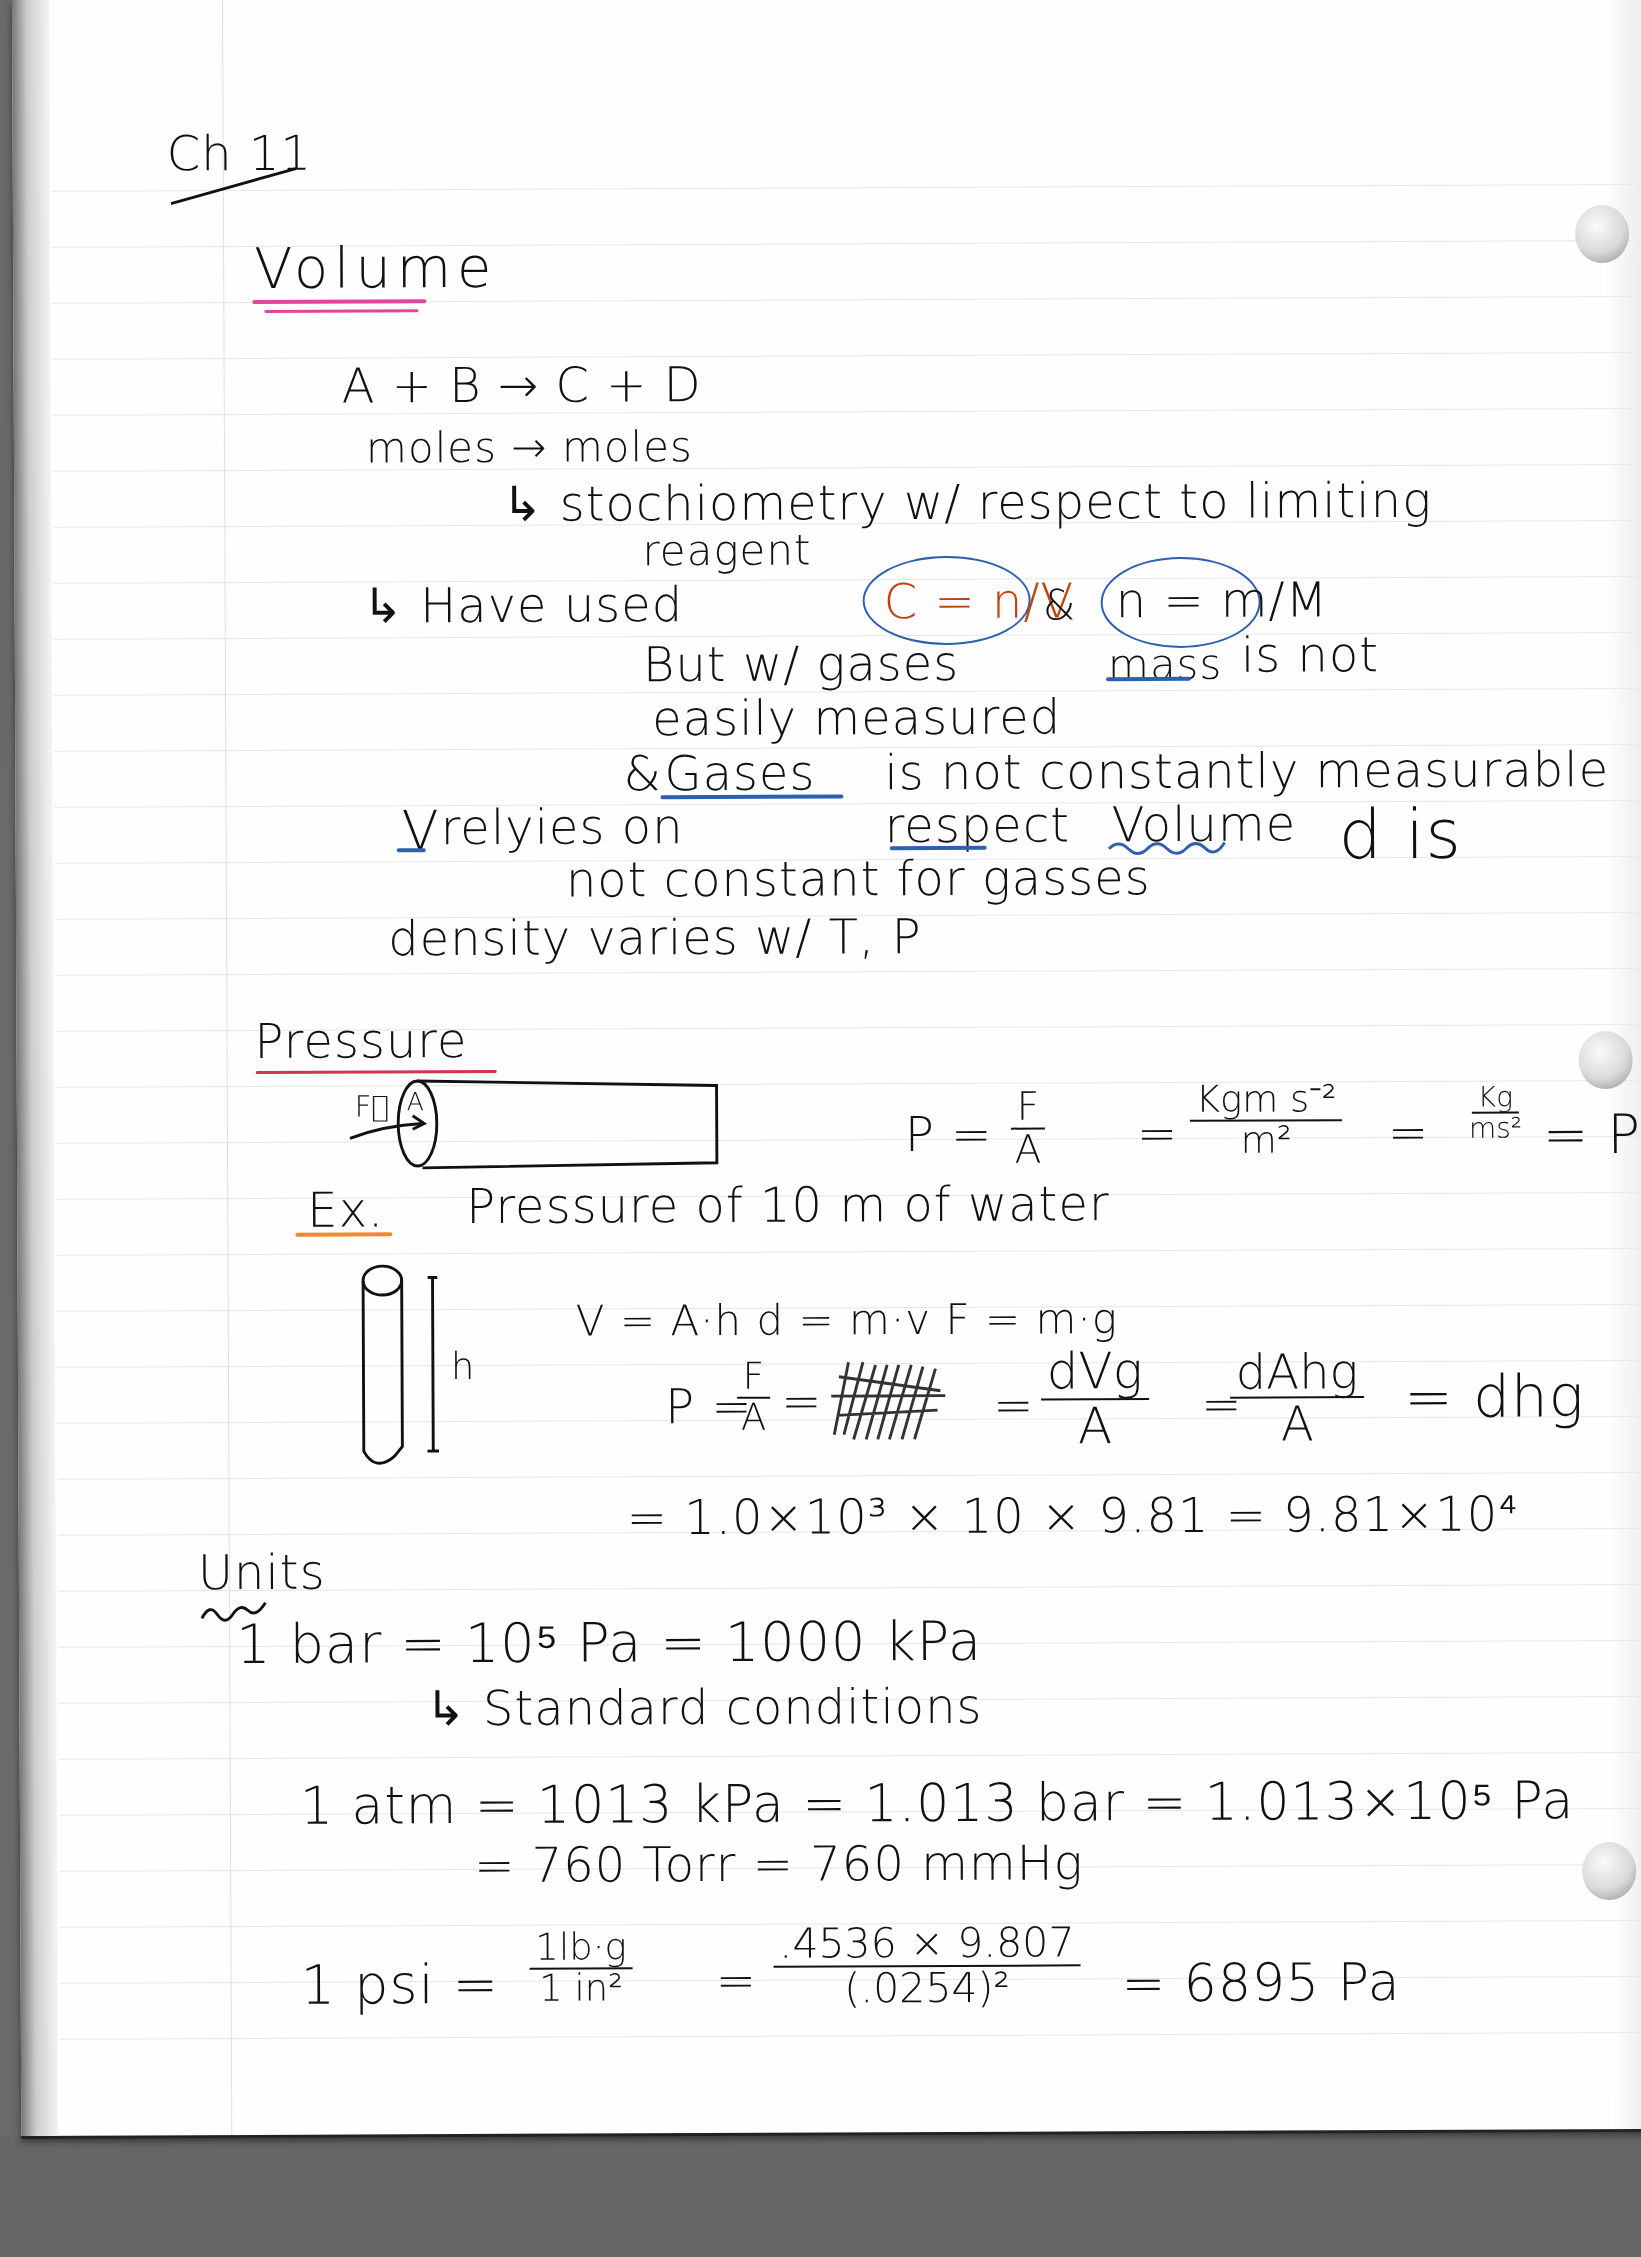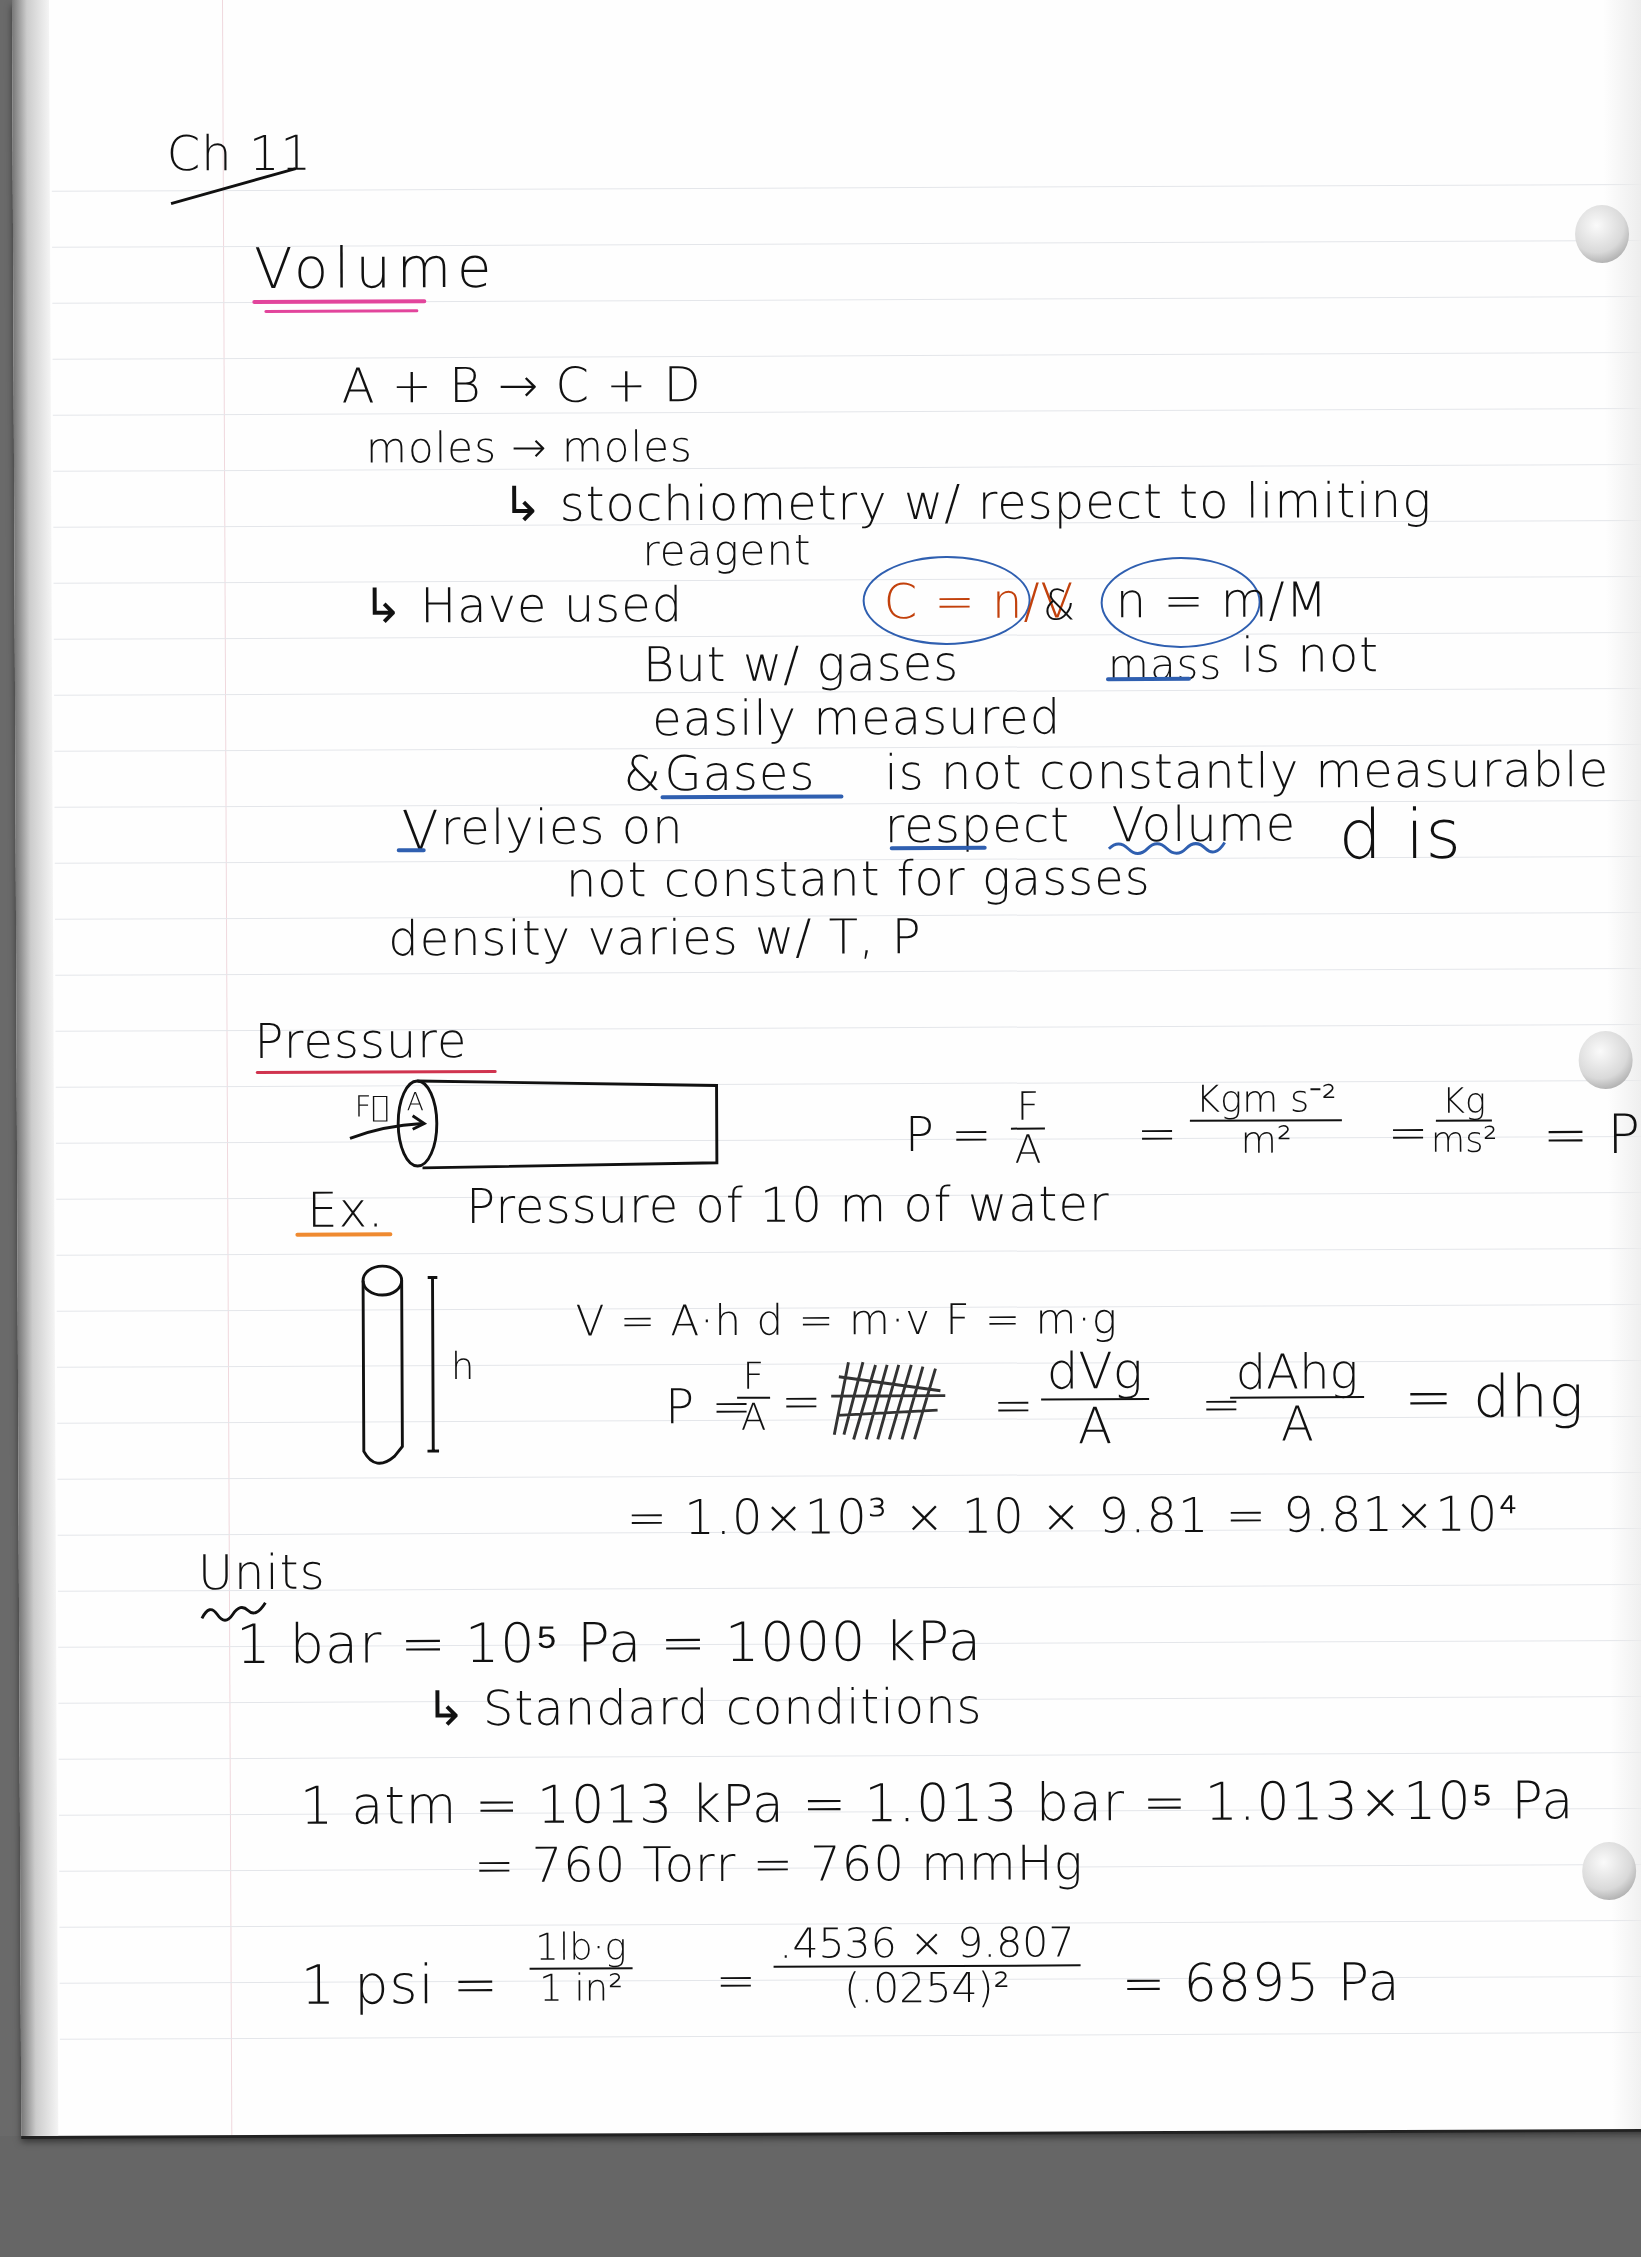--- a/index.html
+++ b/index.html
@@ -147,21 +147,21 @@
   <div class="frac" style="left:994px; top:1091px; font-size:39px">
     <span class="num">F</span>
     <span class="den">A</span>
   </div>
   <div class="hw big" style="left:1120px; top:1110px">=</div>
   <div class="frac" style="left:1173px; top:1086px; font-size:37px">
     <span class="num">Kgm s⁻²</span>
     <span class="den">m²</span>
   </div>
   <div class="hw big" style="left:1371px; top:1110px">=</div>
-  <div class="frac" style="left:1414px; top:1089px; font-size:35px">
+  <div class="frac" style="left:1452px; top:1089px; font-size:28px">
     <span class="num">Kg</span>
     <span class="den">ms²</span>
   </div>
   <div class="hw big" style="left:1526px; top:1110px; font-size:54px">= Pa</div>
 
   <div class="hw big" style="left:290px; top:1183px">Ex.</div>
   <div class="ul orange" style="left:278px; top:1234px; width:97px"></div>
   <div class="hw big" style="left:449px; top:1180px">Pressure of 10 m of water</div>
 
   <svg style="left:328px; top:1260px" width="116" height="217" viewBox="0 0 120 225">

